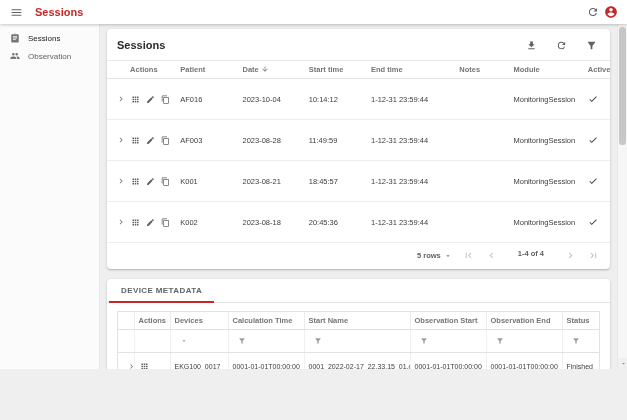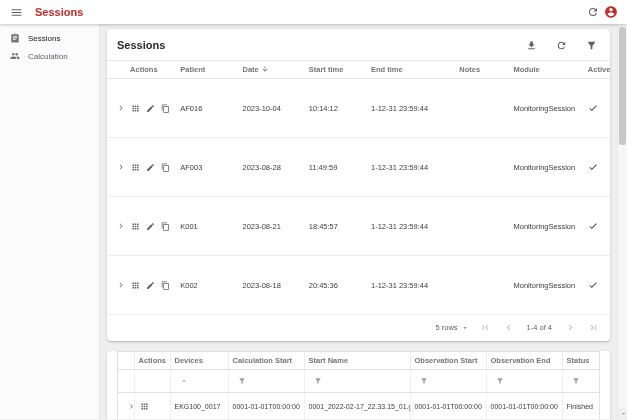--- a/index.html
+++ b/index.html
@@ -1,19 +1,19 @@
 <!DOCTYPE html>
 <html style="--accent: #c62828;"><head>
 <meta charset="utf-8">
 <style>
   * { margin:0; padding:0; box-sizing:border-box; }
   html,body { width:627px; height:420px; }
   body { font-family:"Liberation Sans", sans-serif; background:#efefef; overflow:hidden; }
   :root { --accent:#c62828; }
-  .app { position:relative; width:627px; height:419px; }
+  .app { position:relative; width:627px; height:369px; }
 
   
   .appbar { position:absolute; top:0; left:0; right:0; height:24px; background:#fff;
             box-shadow:0 1px 3px rgba(0,0,0,.22); display:flex; align-items:center;
             padding:0 7px; z-index:20; }
   .icon-btn { background:none; border:none; width:18px; height:18px; display:inline-flex;
               align-items:center; justify-content:center; cursor:pointer; padding:0; }
   .appbar-title { color:var(--accent); font-size:11px; font-weight:bold; margin-left:10px; }
   .spacer { flex:1; }
   .i svg, .icon-btn svg { display:block; }
@@ -34,38 +34,38 @@
 
   
   .card-head { display:flex; align-items:center; padding:7px 10px 6px; border-bottom:1px solid #e9e9e9; }
   .card-title { font-size:11px; font-weight:bold; color:#2b2b2b; }
   .head-icons { margin-left:auto; display:flex; gap:12px; }
   .head-icons .icon-btn svg { width:11px; height:11px; fill:#616161; }
 
   table { border-collapse:collapse; table-layout:fixed; width:100%; }
   .sessions-table th { text-align:left; color:#757575; font-size:7.5px; font-weight:bold;
                        padding:4px 5px; border-bottom:1px solid #e4e4e4; white-space:nowrap; overflow:hidden; }
-  .sessions-table td { font-size:7.5px; color:#3c3c3c; padding:20px 5px; border-bottom:1px solid #ededed;
+  .sessions-table td { font-size:7.5px; color:#3c3c3c; padding:11px 5px; border-bottom:1px solid #ededed;
                        white-space:nowrap; overflow:hidden; }
   .c-exp { width:18px; }
   .exp svg { width:10px; height:10px; fill:#757575; display:block; }
   .act-icons { display:flex; gap:5px; }
   .act-icons .icon-btn { width:11px; height:11px; }
   .act-icons svg { width:9px; height:9px; fill:#616161; }
   .sort-ic svg { width:8px; height:8px; fill:#757575; vertical-align:-1px; margin-left:2px; }
   .check svg { width:10px; height:10px; fill:#3a3a3a; display:block; }
 
-  .pagination { display:flex; align-items:center; justify-content:flex-end; gap:10px;
-                padding:6px 10px 7px; color:#616161; font-size:7.5px; }
+  .pagination { display:flex; justify-content:flex-end; gap:10px;
+                padding:6px 10px 7px; color:#616161; font-size:7.5px;font-weight:bold; }
   .rows-select { display:inline-flex; align-items:center; gap:3px; cursor:pointer; }
   .rows-select svg { width:8px; height:8px; fill:#757575; }
   .pg-btn { background:none; border:none; width:13px; height:13px; display:inline-flex;
             align-items:center; justify-content:center; cursor:pointer; padding:0; }
   .pg-btn svg { width:11px; height:11px; fill:#bdbdbd; }
-  .pg-range { margin:0 2px; color:#616161; }
+  .pg-range { margin:0 10px; color:#616161; }
 
   
   .metadata-card { margin-top:10px; }
   .tabbar { display:flex; border-bottom:1px solid #e4e4e4; padding-left:2px; }
   .tab { background:none; border:none; cursor:pointer; padding:7px 12px 6px; font-size:8px;
          font-weight:bold; letter-spacing:.4px; color:#5f6368;
          border-bottom:2px solid var(--accent); margin-bottom:-1px;
          font-family:"Liberation Sans", sans-serif; }
   .grid-wrap { margin:8px 10px 10px; border:1px solid #e2e2e2; }
   .meta-table th { text-align:left; color:#757575; font-size:7.5px; font-weight:bold;
@@ -120,21 +120,21 @@
           </svg>
         </span>
       <span class="lbl">Sessions</span>
     </div>
     <div class="side-item">
       <span class="i">
           <svg viewBox="0 0 24 24" width="10" height="10" fill="#757575">
             <path d="M16 11c1.66 0 2.99-1.34 2.99-3S17.66 5 16 5c-1.66 0-3 1.34-3 3s1.34 3 3 3zm-8 0c1.66 0 2.99-1.34 2.99-3S9.66 5 8 5C6.34 5 5 6.34 5 8s1.34 3 3 3zm0 2c-2.33 0-7 1.17-7 3.5V19h14v-2.5c0-2.33-4.67-3.5-7-3.5zm8 0c-.29 0-.62.02-.97.05 1.16.84 1.97 1.97 1.97 3.45V19h6v-2.5c0-2.33-4.67-3.5-7-3.5z"></path>
           </svg>
         </span>
-      <span class="lbl">Calculation</span>
+      <span class="lbl">Observation</span>
     </div>
   </nav>
 
   <main class="content">
 
     <section class="card sessions-card">
       <div class="card-head">
         <h2 class="card-title">Sessions</h2>
         <div class="head-icons">
           <button class="icon-btn" title="Download">
@@ -375,38 +375,41 @@
           </button>
         <button class="pg-btn" title="Last page">
             <svg viewBox="0 0 24 24">
               <path d="M5.59 7.41L10.18 12l-4.59 4.59L7 18l6-6-6-6zM16 6h2v12h-2z"></path>
             </svg>
           </button>
       </div>
     </section>
 
     <section class="card metadata-card">
+      <div class="tabbar">
+        <button class="tab">DEVICE METADATA</button>
+      </div>
       <div class="grid-wrap">
         <table class="meta-table">
           <colgroup>
             <col style="width:16px">
               <col style="width:36px">
               <col style="width:58px">
               <col style="width:76px">
             <col style="width:106px">
               <col style="width:76px">
               <col style="width:76px">
               <col style="width:37px">
           </colgroup>
           <thead>
             <tr>
               <th class="c-exp"></th>
               <th>Actions</th>
               <th>Devices</th>
-              <th>Calculation Start</th>
+              <th>Calculation Time</th>
               <th>Start Name</th>
               <th>Observation Start</th>
               <th>Observation End</th>
               <th>Status</th>
             </tr>
             <tr class="filter-row">
               <td></td>
               <td></td>
               <td>
                 <button class="icon-btn">

